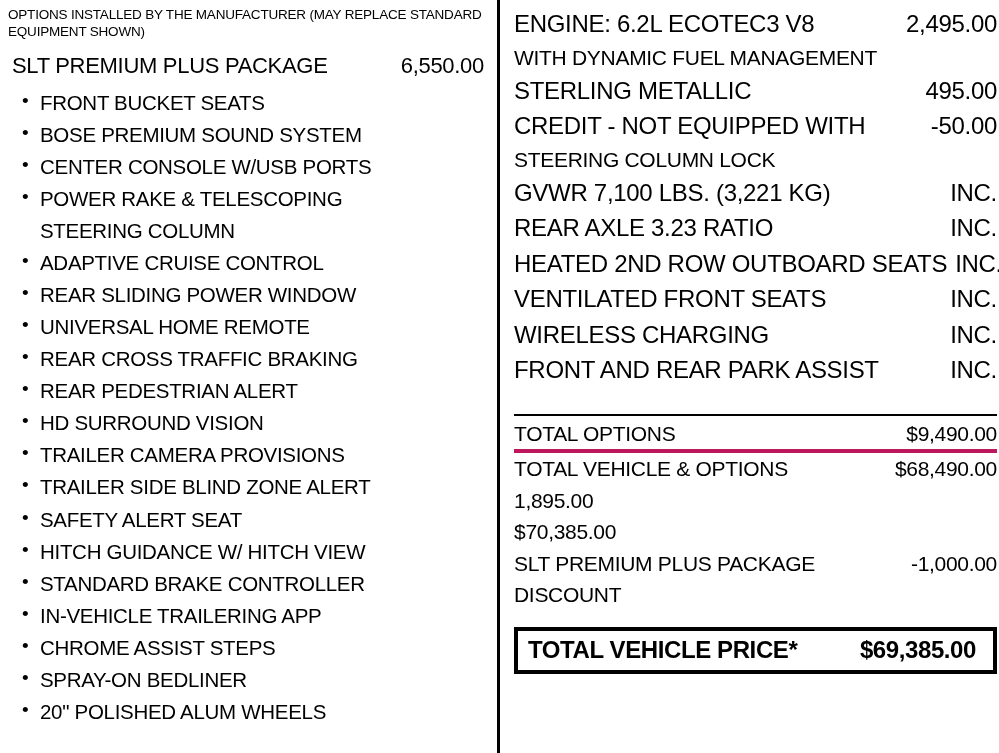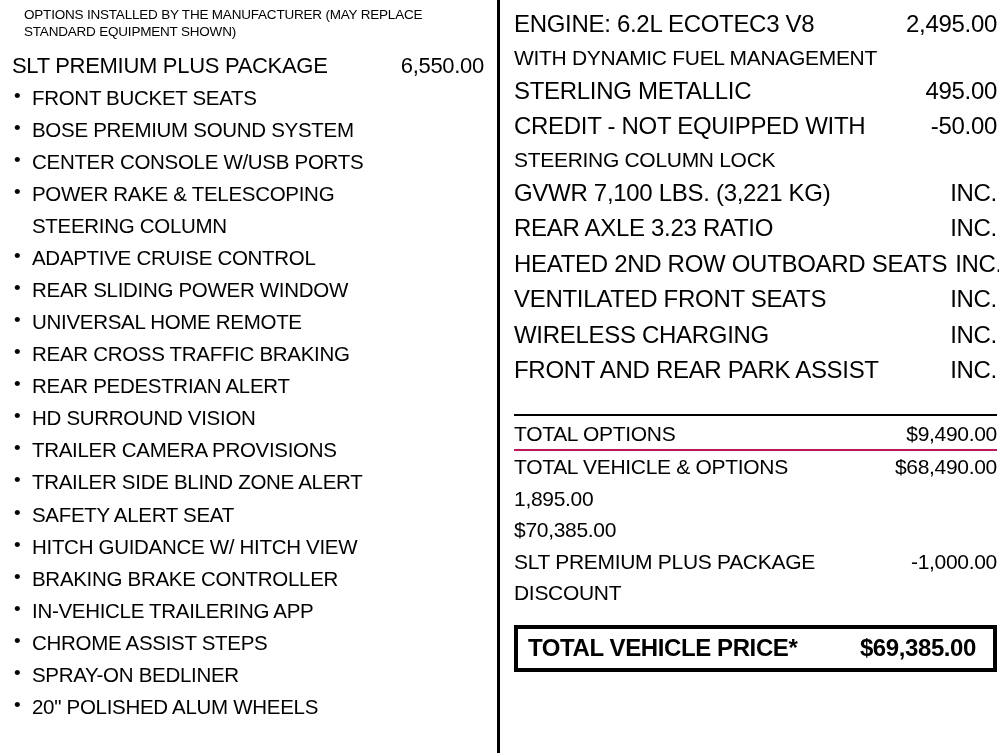--- a/index.html
+++ b/index.html
@@ -30,38 +30,38 @@
     position: absolute;
     right: 0; top: 0;
     width: 3px; height: 753px;
     background: #000;
   }
   .manu-note {
     font-size: 13.5px;
     line-height: 1.28;
     letter-spacing: -0.2px;
     text-transform: uppercase;
-    margin: 0 0 12px 16px;
+    margin: 0 0 12px 0;
     padding-left: 4px;
   }
   .pkg-line {
     display: flex;
     align-items: baseline;
     justify-content: space-between;
     font-size: 22px;
     letter-spacing: -0.3px;
     padding: 0 8px 0 8px;
     margin-bottom: 3px;
   }
   .pkg-name { white-space: nowrap; }
   .pkg-price { white-space: nowrap; }
 
   ul.feature-list {
     list-style: none;
-    margin: 0;
+    margin: 8px;
     padding: 0 0 0 8px;
   }
   ul.feature-list li {
     position: relative;
     font-size: 20.5px;
     letter-spacing: -0.3px;
     line-height: 1.565;
     padding-left: 20px;
     white-space: pre-line;
   }
@@ -105,21 +105,21 @@
   .totals-row {
     display: flex;
     align-items: baseline;
     justify-content: space-between;
     font-size: 21px;
     letter-spacing: -0.3px;
     line-height: 1.5;
     white-space: nowrap;
   }
   .totals-row.underline {
-    border-bottom: 2px solid #be185d;
+    border-bottom: 4px solid #be185d;
     justify-content: space-between;
   }
   .totals-cont {
     font-size: 21px;
     letter-spacing: -0.3px;
     line-height: 1.5;
   }
 
   .grand-total {
     margin-top: 16px;
@@ -156,21 +156,21 @@
       <li>ADAPTIVE CRUISE CONTROL</li>
       <li>REAR SLIDING POWER WINDOW</li>
       <li>UNIVERSAL HOME REMOTE</li>
       <li>REAR CROSS TRAFFIC BRAKING</li>
       <li>REAR PEDESTRIAN ALERT</li>
       <li>HD SURROUND VISION</li>
       <li>TRAILER CAMERA PROVISIONS</li>
       <li>TRAILER SIDE BLIND ZONE ALERT</li>
       <li>SAFETY ALERT SEAT</li>
       <li>HITCH GUIDANCE W/ HITCH VIEW</li>
-      <li>BRAKING BRAKE CONTROLLER</li>
+      <li>STANDARD BRAKE CONTROLLER</li>
       <li>IN-VEHICLE TRAILERING APP</li>
       <li>CHROME ASSIST STEPS</li>
       <li>SPRAY-ON BEDLINER</li>
       <li>20" POLISHED ALUM WHEELS</li>
     </ul>
   </div>
 
   <div class="right-col">
 
     <div class="opt-row">

